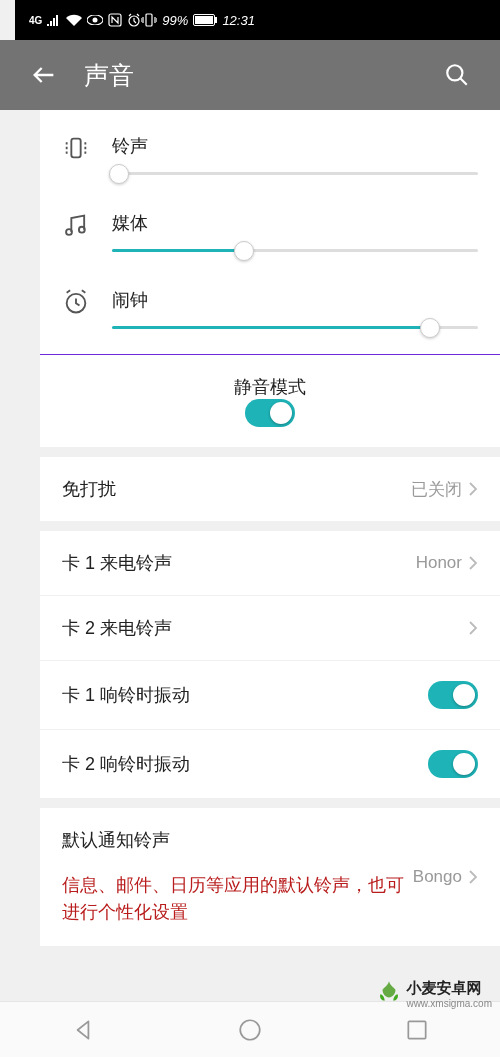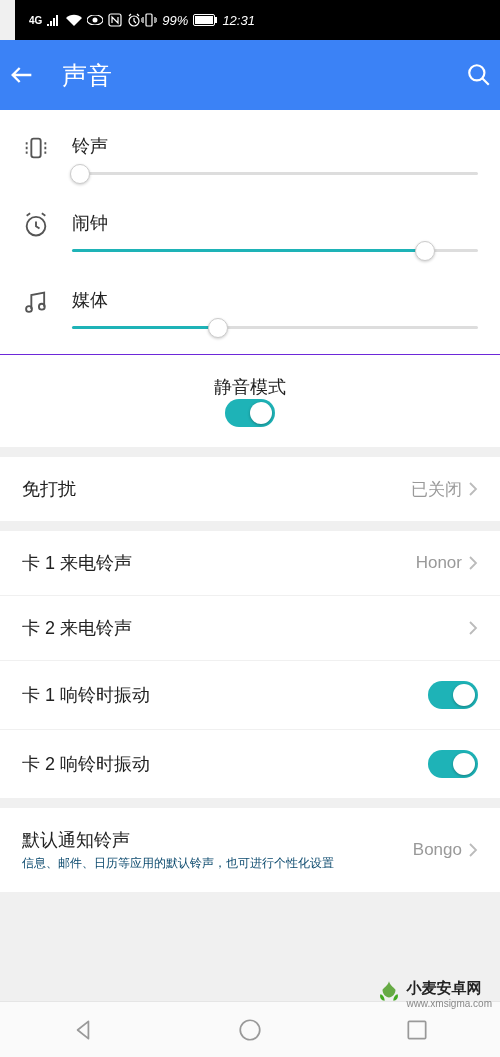--- a/index.html
+++ b/index.html
@@ -3,45 +3,45 @@
   <meta charset="utf-8">
   <style>
     * { margin: 0; padding: 0; box-sizing: border-box; -webkit-tap-highlight-color: transparent; }
     body { font-family: -apple-system, BlinkMacSystemFont, "Segoe UI", "PingFang SC", "Microsoft YaHei", sans-serif; background: #f0f0f0; width: 500px; height: 1057px; overflow: hidden; position: relative; }
     
     .status-bar { height: 40px; background: #000; display: flex; align-items: center; padding: 0 14px; color: #fff; font-size: 13px; justify-content: flex-start; margin-left: 15px; }
     .status-left { display: flex; align-items: center; gap: 5px; }
     .status-right { display: flex; align-items: center; gap: 5px; font-style: italic; }
     .status-icon { display: inline-flex; align-items: center; }
     
-    .header { height: 70px; background: #3b82f6; display: flex; align-items: center; padding: 0 8px; color: #fff; }
+    .header { height: 70px; background: #737373; display: flex; align-items: center; padding: 0 30px; color: #fff; }
     .back-arrow { width: 28px; height: 28px; margin-right: 26px; }
     .header-title { font-size: 25px; font-weight: 400; flex: 1; }
     .search-icon { width: 26px; height: 26px; }
     
-    .content { overflow-y: auto; height: calc(1057px - 30px - 70px - 56px); }
+    .content { overflow-y: auto; height: calc(1057px - 30px - 70px - 56px); padding-left: 40px; }
     
     .section { background: #fff; margin-top: 10px; }
     .section:first-child { margin-top: 0; }
     
     .slider-group { padding: 24px 22px 15px 22px; background: #fff; }
     .slider-row { display: flex; align-items: flex-start; margin-bottom: 10px; }
     .slider-icon { width: 28px; height: 28px; color: #555; margin-right: 22px; flex-shrink: 0; }
     .slider-content { flex: 1; }
     .slider-label { font-size: 18px; color: #222; margin-bottom: 14px; }
     .slider-track { position: relative; height: 3px; background: #ddd; border-radius: 2px; margin-top: 10px; }
     .slider-fill { position: absolute; left: 0; top: 0; height: 100%; background: #1eb3b7; border-radius: 2px; }
     .slider-thumb { position: absolute; width: 20px; height: 20px; background: #fff; border: 1px solid #ccc; border-radius: 50%; top: 50%; transform: translate(-50%, -50%); box-shadow: 0 1px 3px rgba(0,0,0,0.2); }
     .slider-item { margin-bottom: 36px; }
     .slider-item:last-child { margin-bottom: 10px; }
     
     .setting-row { display: flex; align-items: center; padding: 20px 22px; background: #fff; border-top: 1px solid #f0f0f0; }
     .setting-row:first-child { border-top: none; }
     .setting-label { flex: 1; font-size: 18px; color: #222; }
-    .setting-label-sub { font-size: 12px; color: #0c4a6e; margin-top: 2px; line-height: 1.5; }
+    .setting-label-sub { font-size: 18px; color: #b91c1c; margin-top: 20px; line-height: 1.5; }
     .setting-label-wrap { flex: 1; }
     .setting-value { font-size: 17px; color: #999; margin-right: 6px; }
     .chevron { width: 10px; height: 16px; color: #bbb; }
     
     .toggle { width: 50px; height: 28px; background: #1eb3b7; border-radius: 14px; position: relative; cursor: pointer; }
     .toggle-knob { position: absolute; width: 22px; height: 22px; background: #fff; border-radius: 50%; top: 3px; right: 3px; box-shadow: 0 1px 3px rgba(0,0,0,0.3); }
     
     .nav-bar { position: absolute; bottom: 0; left: 0; right: 0; height: 56px; background: #fafafa; border-top: 1px solid #e5e5e5; display: flex; align-items: center; justify-content: space-around; }
     .nav-btn { width: 26px; height: 26px; color: #888; }
     
@@ -132,48 +132,48 @@
           <div class="slider-track">
             <div class="slider-fill" style="width:2%"></div>
             <div class="slider-thumb" style="left:2%"></div>
           </div>
         </div>
       </div>
     </div>
     <div class="slider-item">
       <div class="slider-row">
         <span class="slider-icon"><svg width="28" height="28" viewBox="0 0 24 24" fill="none" stroke="#555" stroke-width="1.6">
-              <circle cx="12" cy="13" r="8"></circle>
-              <path d="M12 9v4l3 2M4 4l3-2M20 4l-3-2"></path>
-            </svg></span>
-        <div class="slider-content">
-          <div class="slider-label">闹钟</div>
-          <div class="slider-track">
-            <div class="slider-fill" style="width:87%"></div>
-            <div class="slider-thumb" style="left:87%"></div>
-          </div>
-        </div>
-      </div>
-    </div>
-    <div class="slider-item">
-      <div class="slider-row">
-        <span class="slider-icon"><svg width="28" height="28" viewBox="0 0 24 24" fill="none" stroke="#555" stroke-width="1.6">
               <path d="M8 18V6l11-2v12"></path>
               <circle cx="6" cy="18" r="2.5"></circle>
               <circle cx="17" cy="16" r="2.5"></circle>
             </svg></span>
         <div class="slider-content">
           <div class="slider-label">媒体</div>
           <div class="slider-track">
             <div class="slider-fill" style="width:36%"></div>
             <div class="slider-thumb" style="left:36%"></div>
           </div>
         </div>
       </div>
     </div>
+    <div class="slider-item">
+      <div class="slider-row">
+        <span class="slider-icon"><svg width="28" height="28" viewBox="0 0 24 24" fill="none" stroke="#555" stroke-width="1.6">
+              <circle cx="12" cy="13" r="8"></circle>
+              <path d="M12 9v4l3 2M4 4l3-2M20 4l-3-2"></path>
+            </svg></span>
+        <div class="slider-content">
+          <div class="slider-label">闹钟</div>
+          <div class="slider-track">
+            <div class="slider-fill" style="width:87%"></div>
+            <div class="slider-thumb" style="left:87%"></div>
+          </div>
+        </div>
+      </div>
+    </div>
   </div>
 
   <div class="setting-row" style="border-top:1px solid #6d28d9;flex-direction:column;">
     <span class="setting-label">静音模式</span>
     <div class="toggle">
         <div class="toggle-knob"></div>
       </div>
   </div>
 
   <div class="section">

